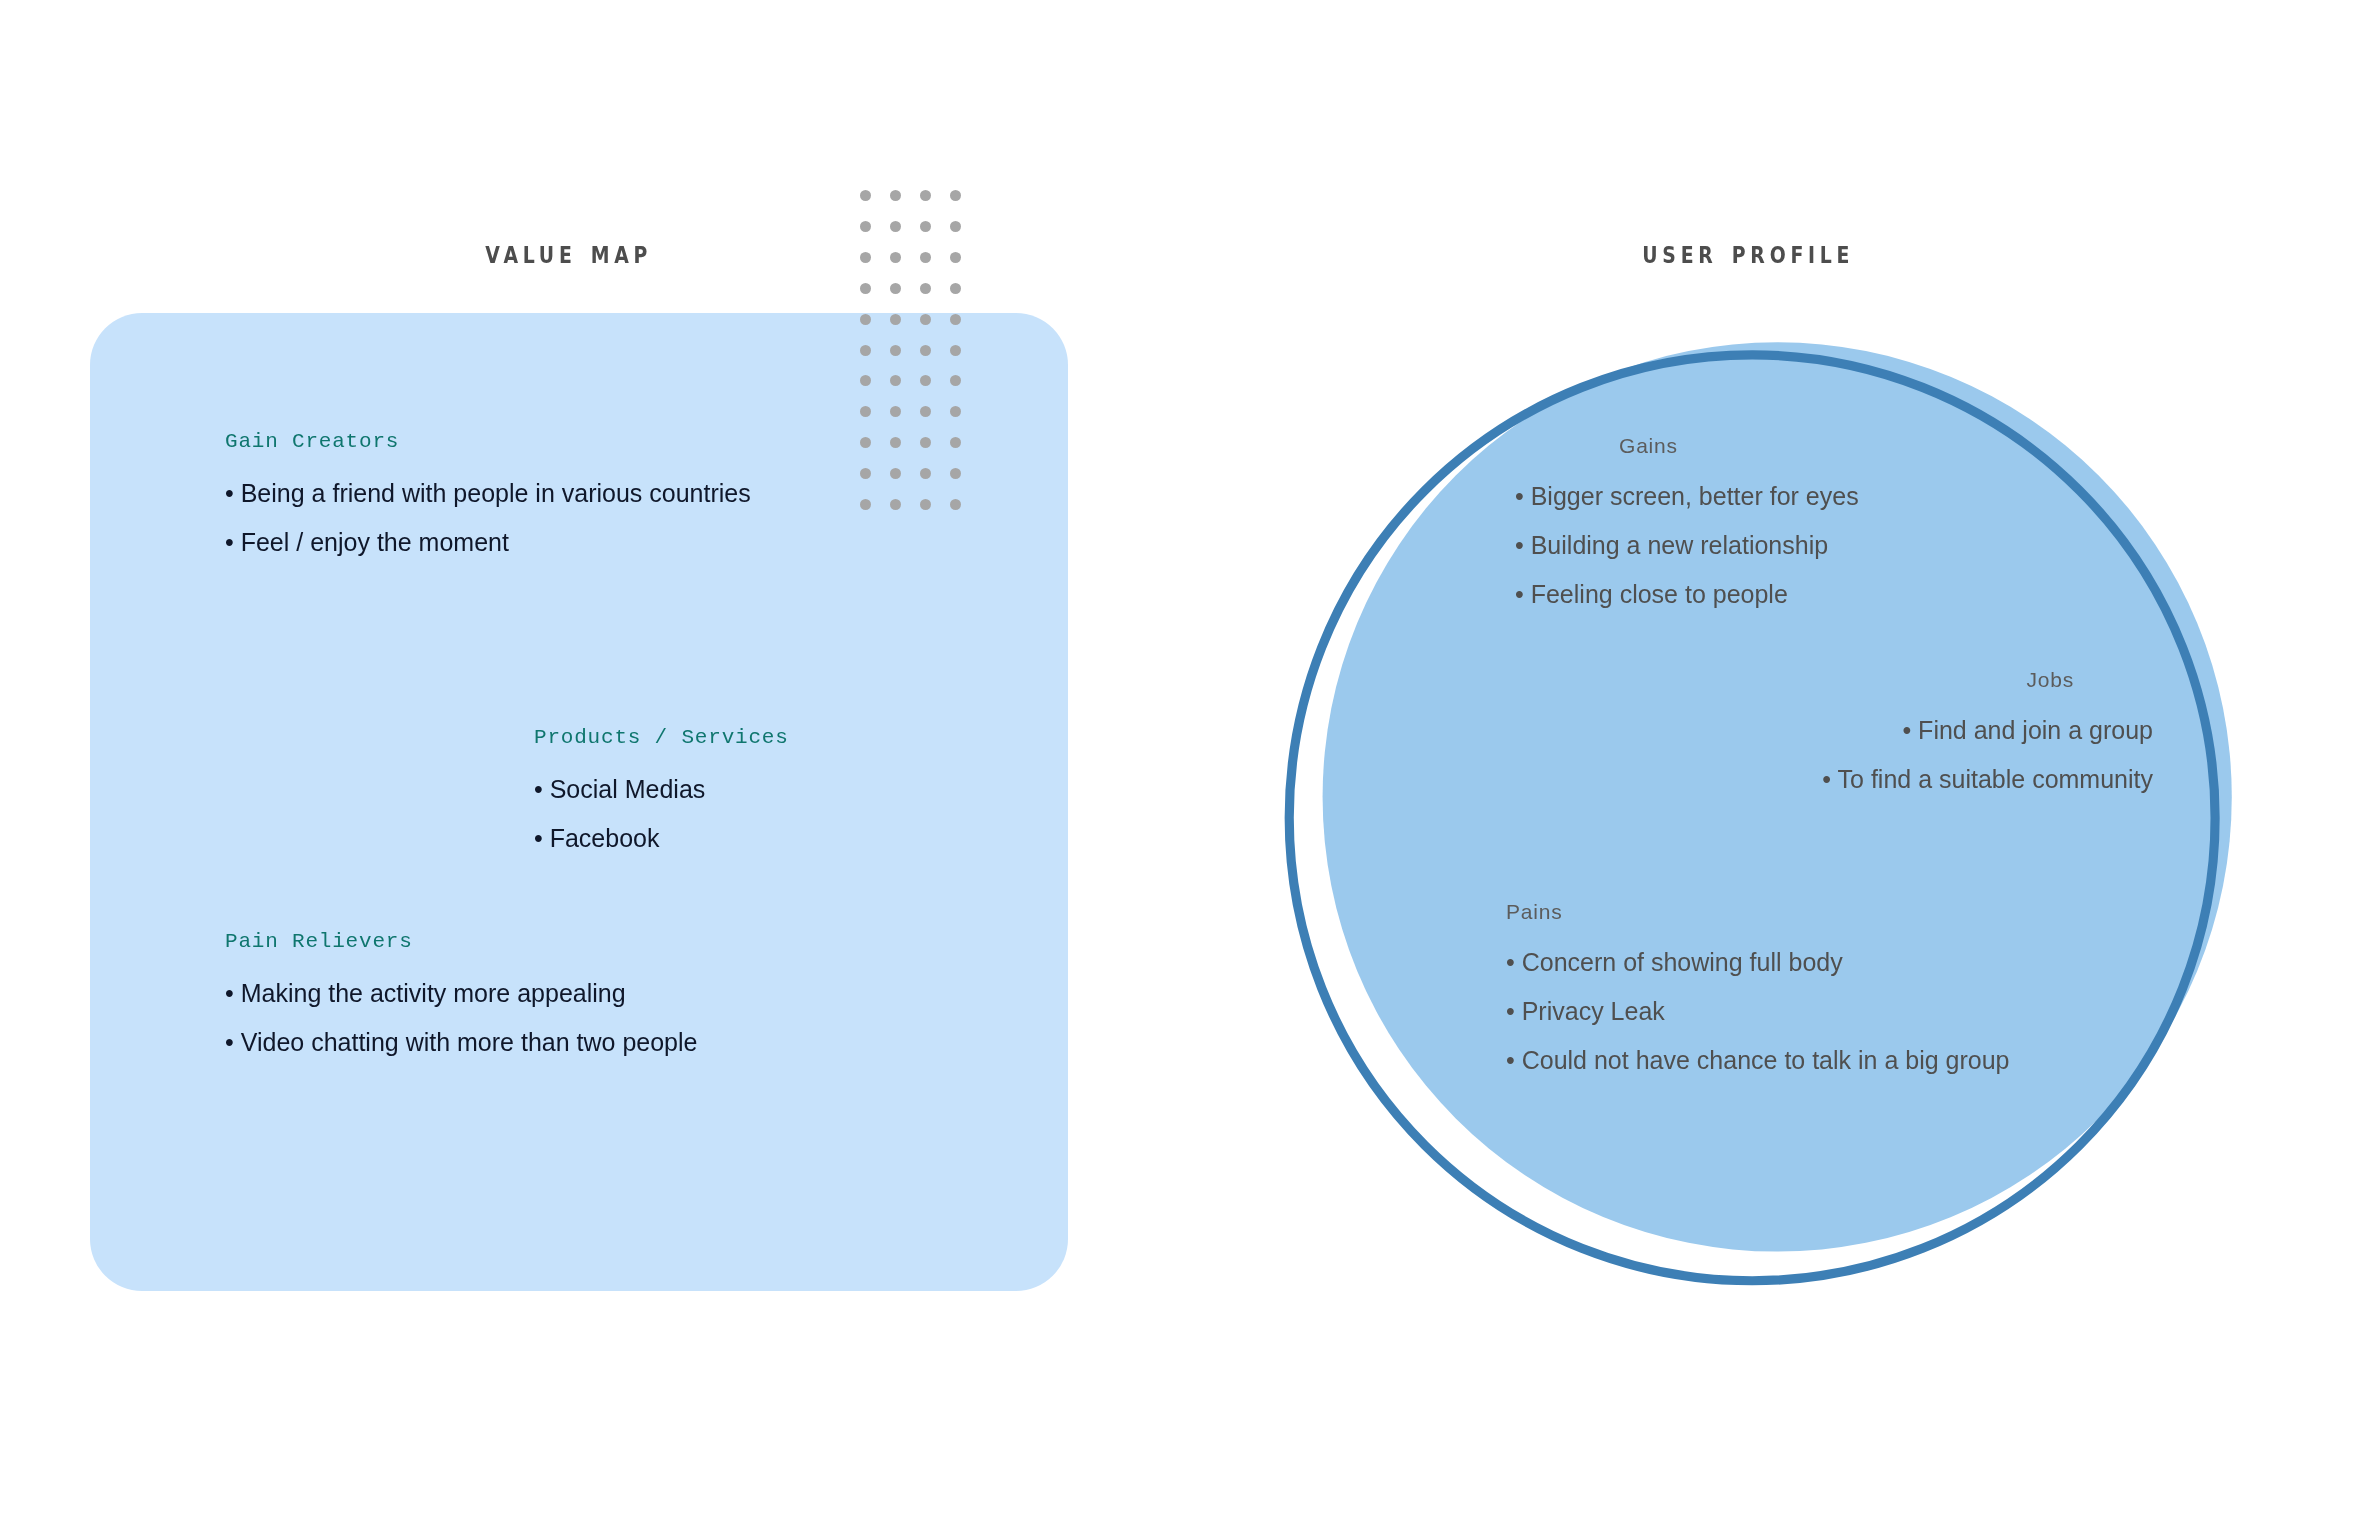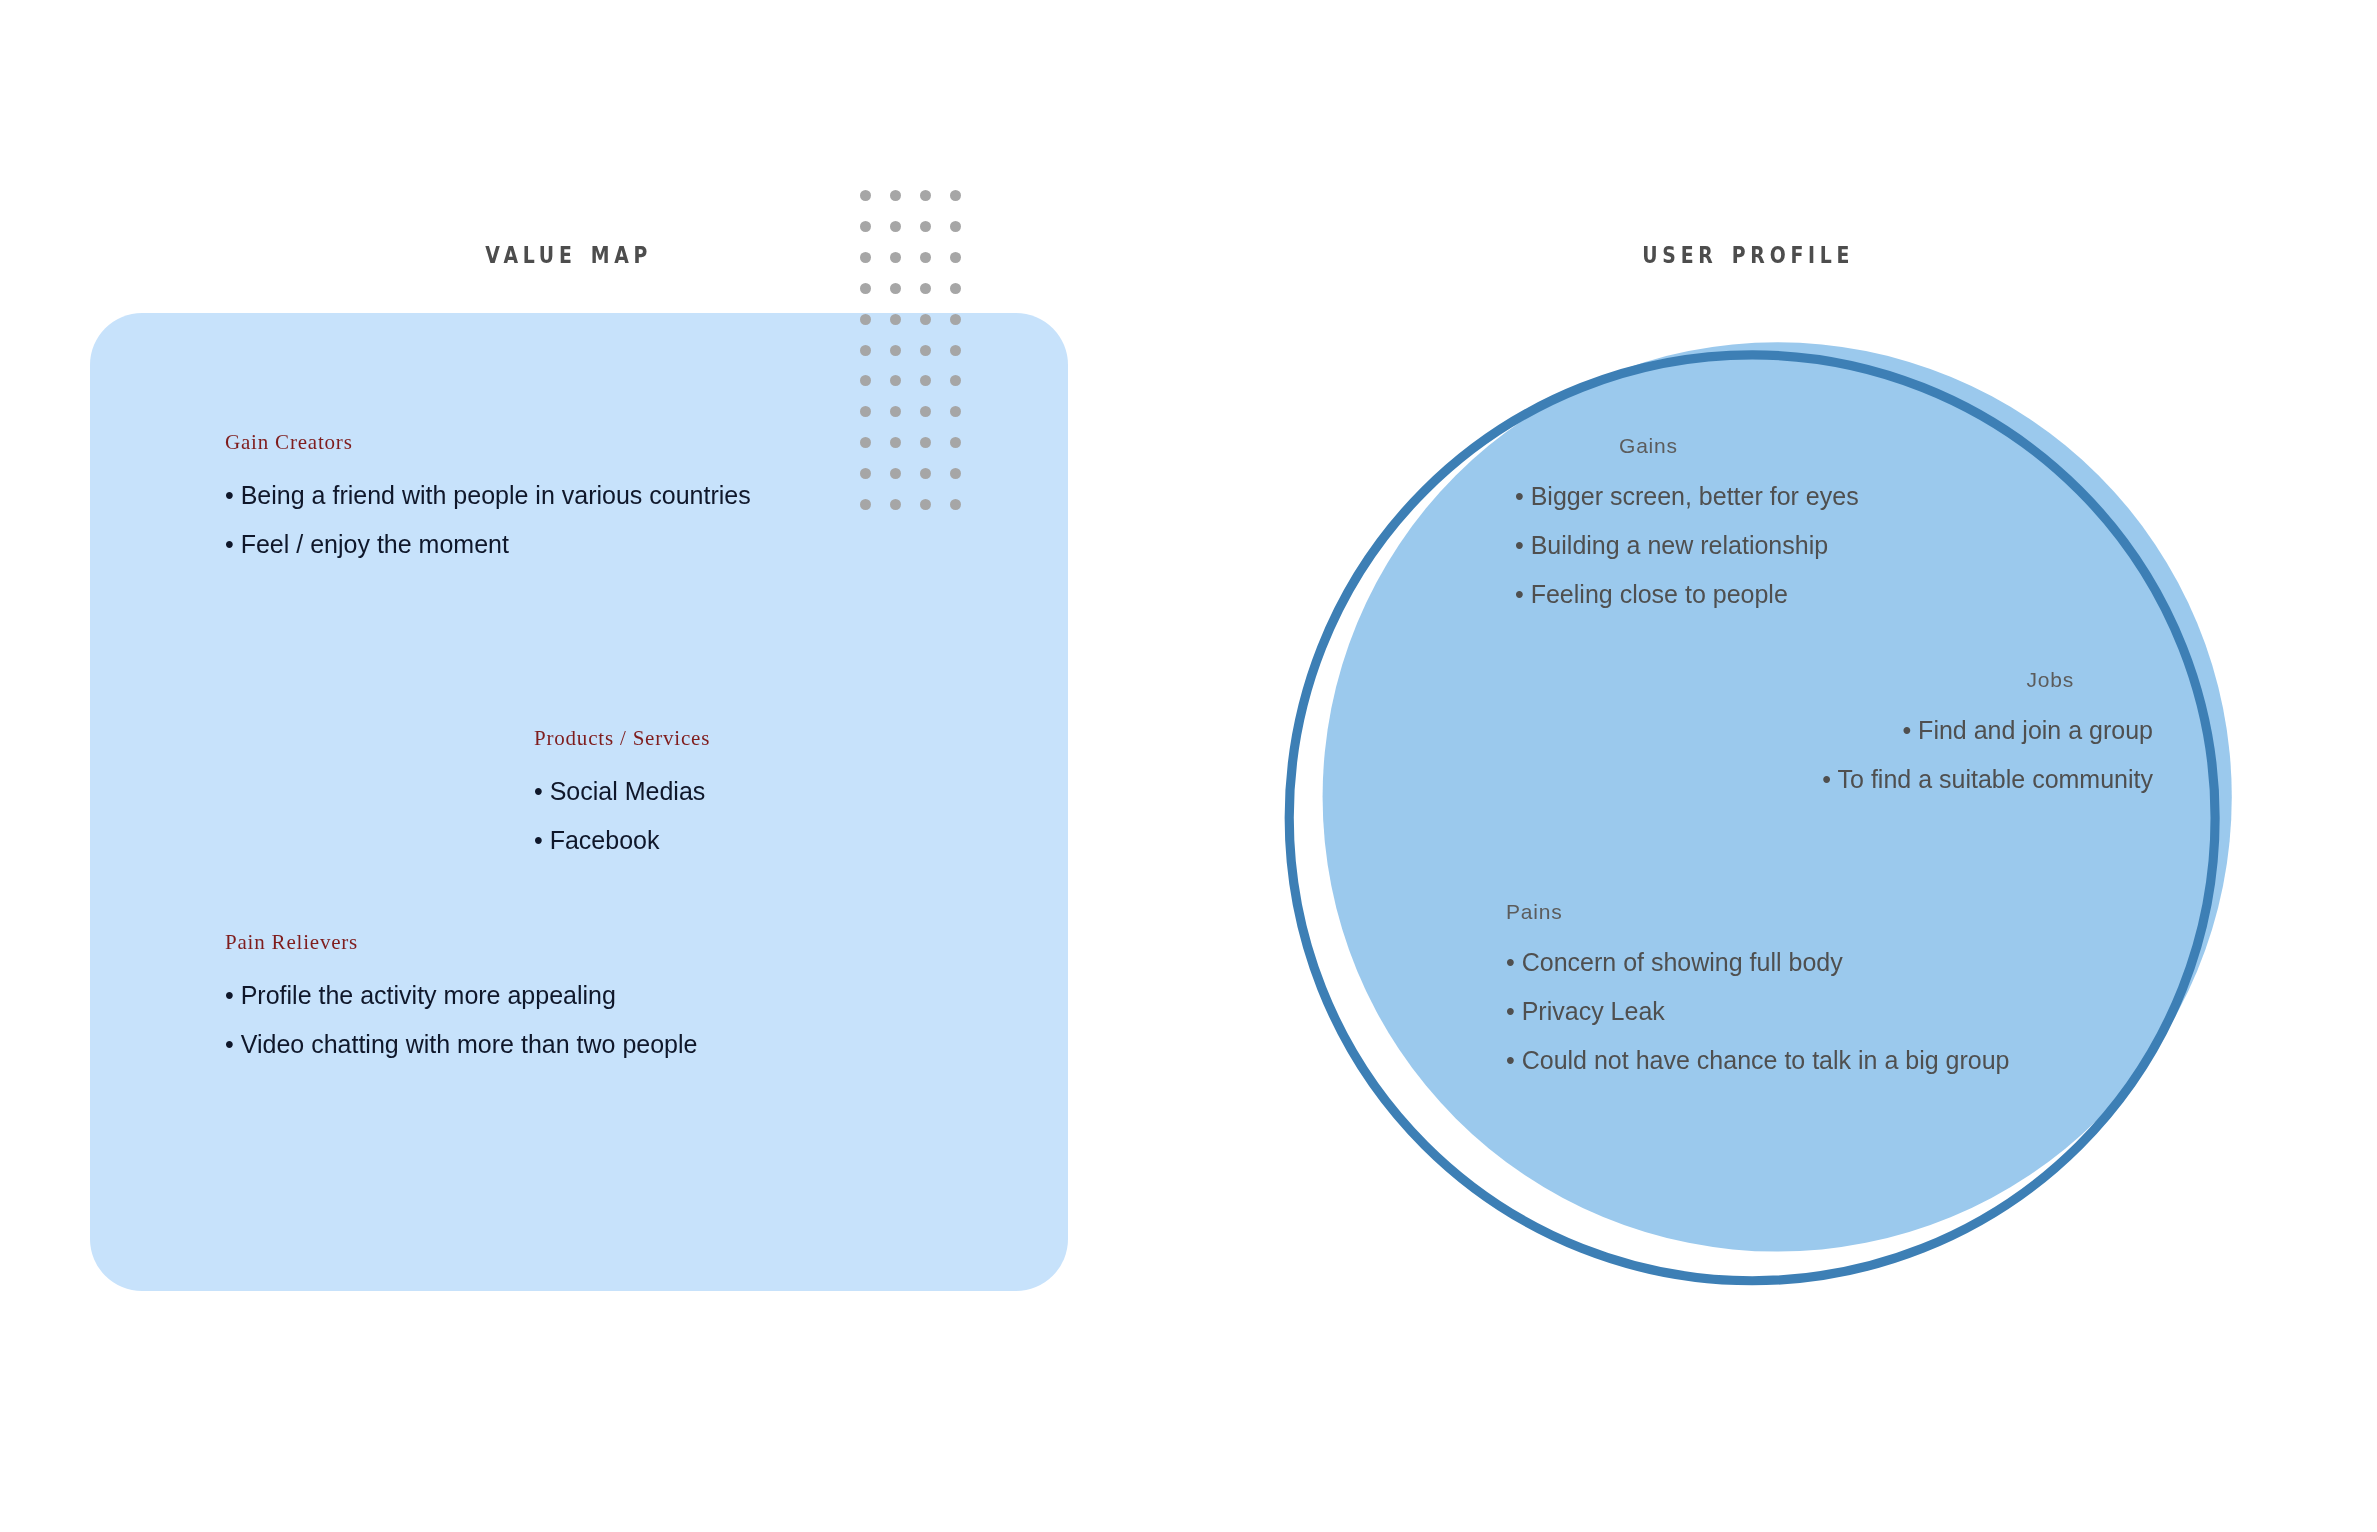--- a/index.html
+++ b/index.html
@@ -73,23 +73,23 @@
   }
 
   
   .block {
     position: absolute;
     color: #595959;
   }
   .block .heading {
     font-size: 21px;
     letter-spacing: 0.8px;
-    color: #7f1d1d;
+    color: #0f766e;
     margin-bottom: 25px;
-    font-family: Liberation Serif, serif;
+    font-family: Liberation Mono, monospace;
   }
   .block .item {
     font-size: 25px;
     line-height: 1.22;
     color: #0f172a;
     margin-bottom: 18.4px;
     font-family: "Liberation Sans", sans-serif;
   }
   .block.right {
     margin-top: 8px;
@@ -205,21 +205,21 @@
 </div>
 
 <div class="block right" id="products-services-block">
   <div class="heading">Products / Services</div>
   <div class="item">• Social Medias</div>
   <div class="item">• Facebook</div>
 </div>
 
 <div class="block" id="pain-relievers-block">
   <div class="heading">Pain Relievers</div>
-  <div class="item">• Profile the activity more appealing</div>
+  <div class="item">• Making the activity more appealing</div>
   <div class="item">• Video chatting with more than two people</div>
 </div>
 
 <div class="panel-title" id="user-profile-title">User Profile</div>
 
 <div id="profile-stage">
   <svg viewBox="0 0 1260 1200" preserveAspectRatio="none">
     <circle cx="650" cy="555" r="545" fill="#9bc9ed"></circle>
     <circle cx="620" cy="580" r="555" fill="none" stroke="#3d7fb5" stroke-width="11"></circle>
   </svg>

